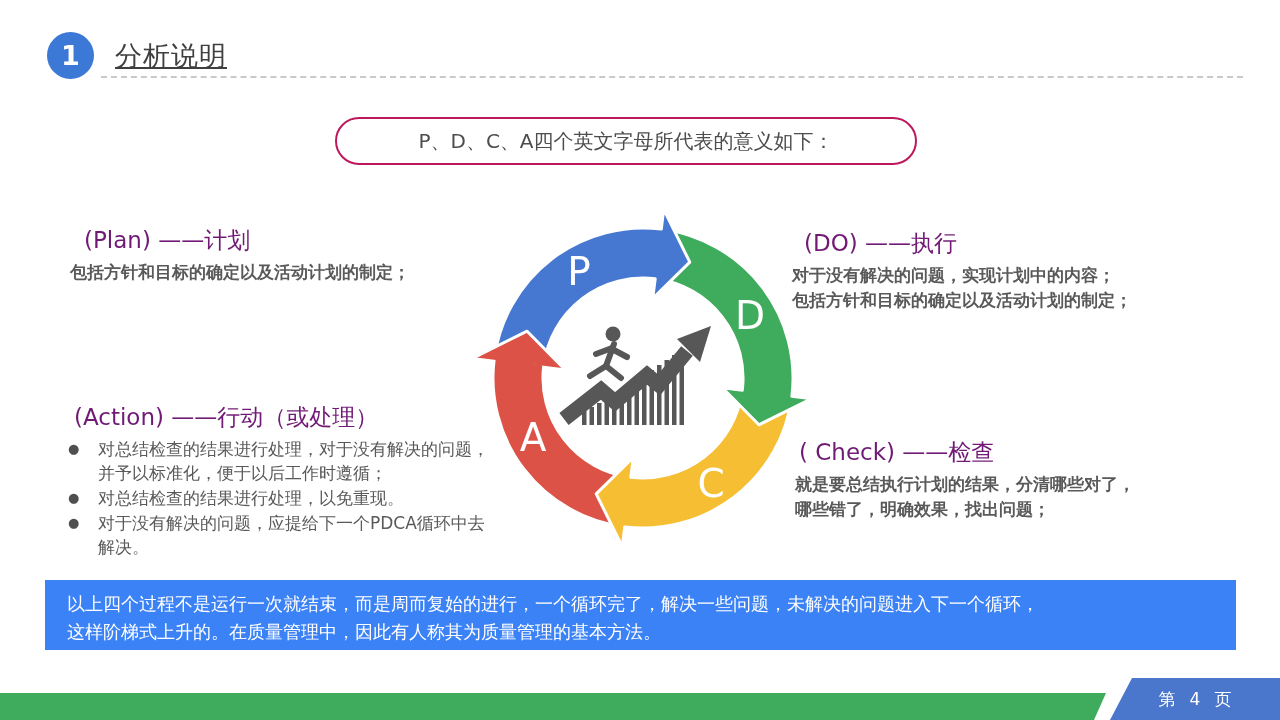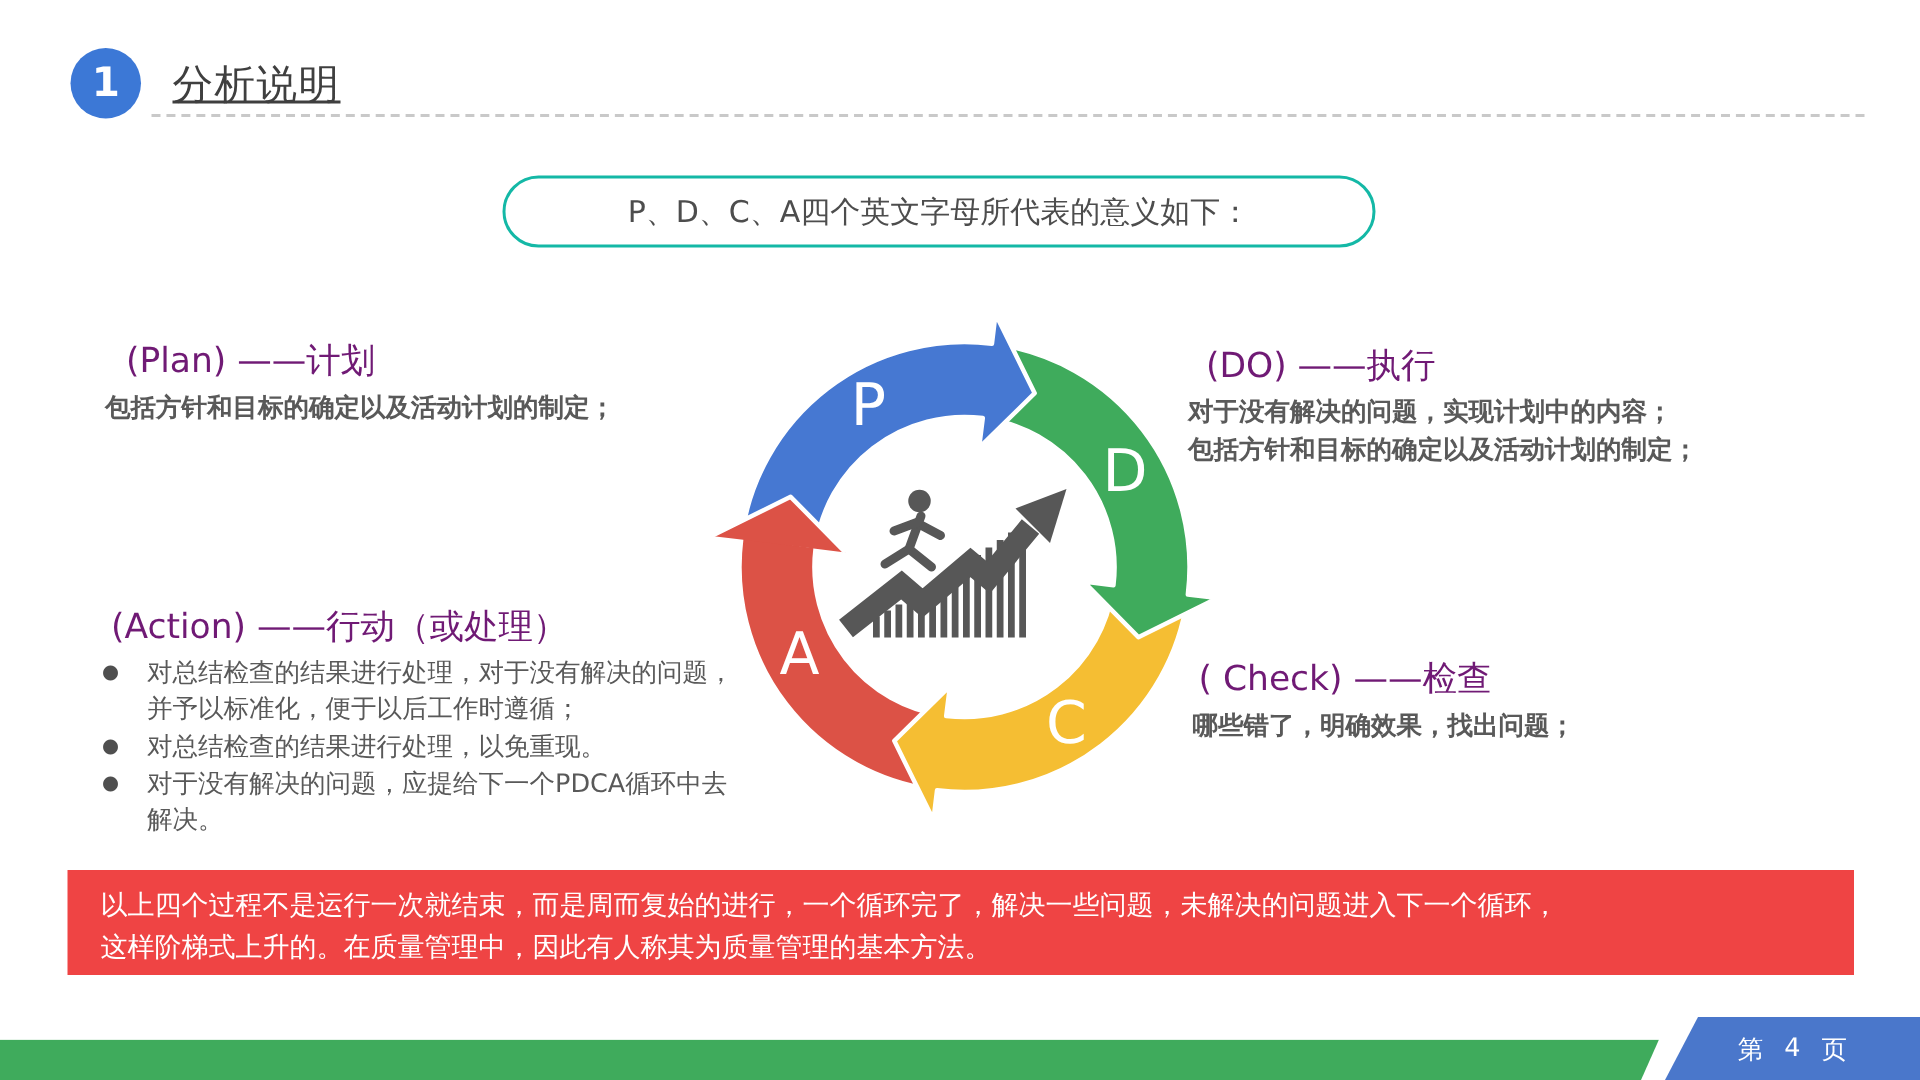--- a/index.html
+++ b/index.html
@@ -11,21 +11,21 @@
   .hdr-circle{
     position:absolute;left:47px;top:32px;width:47px;height:47px;border-radius:50%;
     background:#3c78d6;color:#fff;font-size:27px;font-weight:bold;
     display:flex;align-items:center;justify-content:center;
   }
   .hdr-title{position:absolute;left:115px;top:38px;font-size:27px;color:#3f3f3f;letter-spacing:1px;text-decoration:underline;}
   .hdr-rule{position:absolute;left:101px;top:76px;width:1142px;border-top:2px dashed #c9c9c9;}
   
   .capsule{
     position:absolute;left:335px;top:117px;width:578px;height:44px;
-    border:2px solid #14b8a6;border-radius:26px;
+    border:2px solid #be185d;border-radius:26px;
     display:flex;align-items:center;justify-content:center;
     font-size:20px;color:#4d4d4d;
   }
   
   .blk{position:absolute;}
   .blk h3{margin:0 0 4px 0;font-size:23px;font-weight:400;color:#701a75;}
   .blk p{margin:0;font-size:17px;line-height:25px;color:#595959;font-weight:bold;}
   .blk-plan{left:70px;top:225px;width:440px;}
   .blk-plan h3{margin-left:14px;}
   .blk-do{left:792px;top:228px;width:450px;}
@@ -38,21 +38,21 @@
   ul.bullets{margin:2px 0 0 0;padding:0;list-style:none;}
   ul.bullets li{
     position:relative;padding-left:36px;font-size:17px;line-height:24px;color:#595959;margin-bottom:1px;
   }
   ul.bullets li .dot{position:absolute;left:6px;top:0;font-size:13px;color:#4f4f4f;}
   
   .diagram{position:absolute;left:443px;top:178px;width:400px;height:400px;}
   .ring-letter{font-family:"DejaVu Sans","Liberation Sans",sans-serif;font-size:39px;fill:#ffffff;}
   
   .banner{
-    position:absolute;left:45px;top:580px;width:1191px;height:70px;background:#ef4444;
+    position:absolute;left:45px;top:580px;width:1191px;height:70px;background:#3b82f6;
     color:#fff;box-sizing:border-box;padding:10px 20px 0 22px;
   }
   .banner div{font-size:18px;line-height:28px;}
   
   .foot-green{
     position:absolute;left:0;top:693px;width:1106px;height:27px;background:#3fab5c;
     clip-path:polygon(0 0,100% 0,calc(100% - 12px) 100%,0 100%);
   }
   .foot-blue{
     position:absolute;left:1110px;top:678px;width:170px;height:42px;background:#4a77cb;
@@ -101,20 +101,21 @@
       </li>
       <li>
         <span class="dot">●</span>
         <span>对于没有解决的问题，应提给下一个PDCA循环中去解决。</span>
       </li>
     </ul>
   </div>
 
   <div class="blk blk-check">
     <h3><span>( Check) ——</span><span class="emph-underline">检查</span></h3>
+    <p>就是要总结执行计划的结果，分清哪些对了，</p>
     <p>哪些错了，明确效果，找出问题；</p>
   </div>
 
   <svg class="diagram" viewBox="0 0 400 400">
     <g stroke="#ffffff" stroke-width="3" stroke-linejoin="round">
 
       <path transform="rotate(270 200 200)" d="M 51.5 179.1 A 150 150 0 0 1 218.3 51.1 L 220.7 31.3 L 246.8 84.1 L 209.7 120.6 L 212.2 100.7 A 100 100 0 0 0 101.0 186.1 Z" fill="#dc5246"></path>
 
       <path transform="rotate(180 200 200)" d="M 51.5 179.1 A 150 150 0 0 1 218.3 51.1 L 220.7 31.3 L 246.8 84.1 L 209.7 120.6 L 212.2 100.7 A 100 100 0 0 0 101.0 186.1 Z" fill="#f5be33"></path>
 

